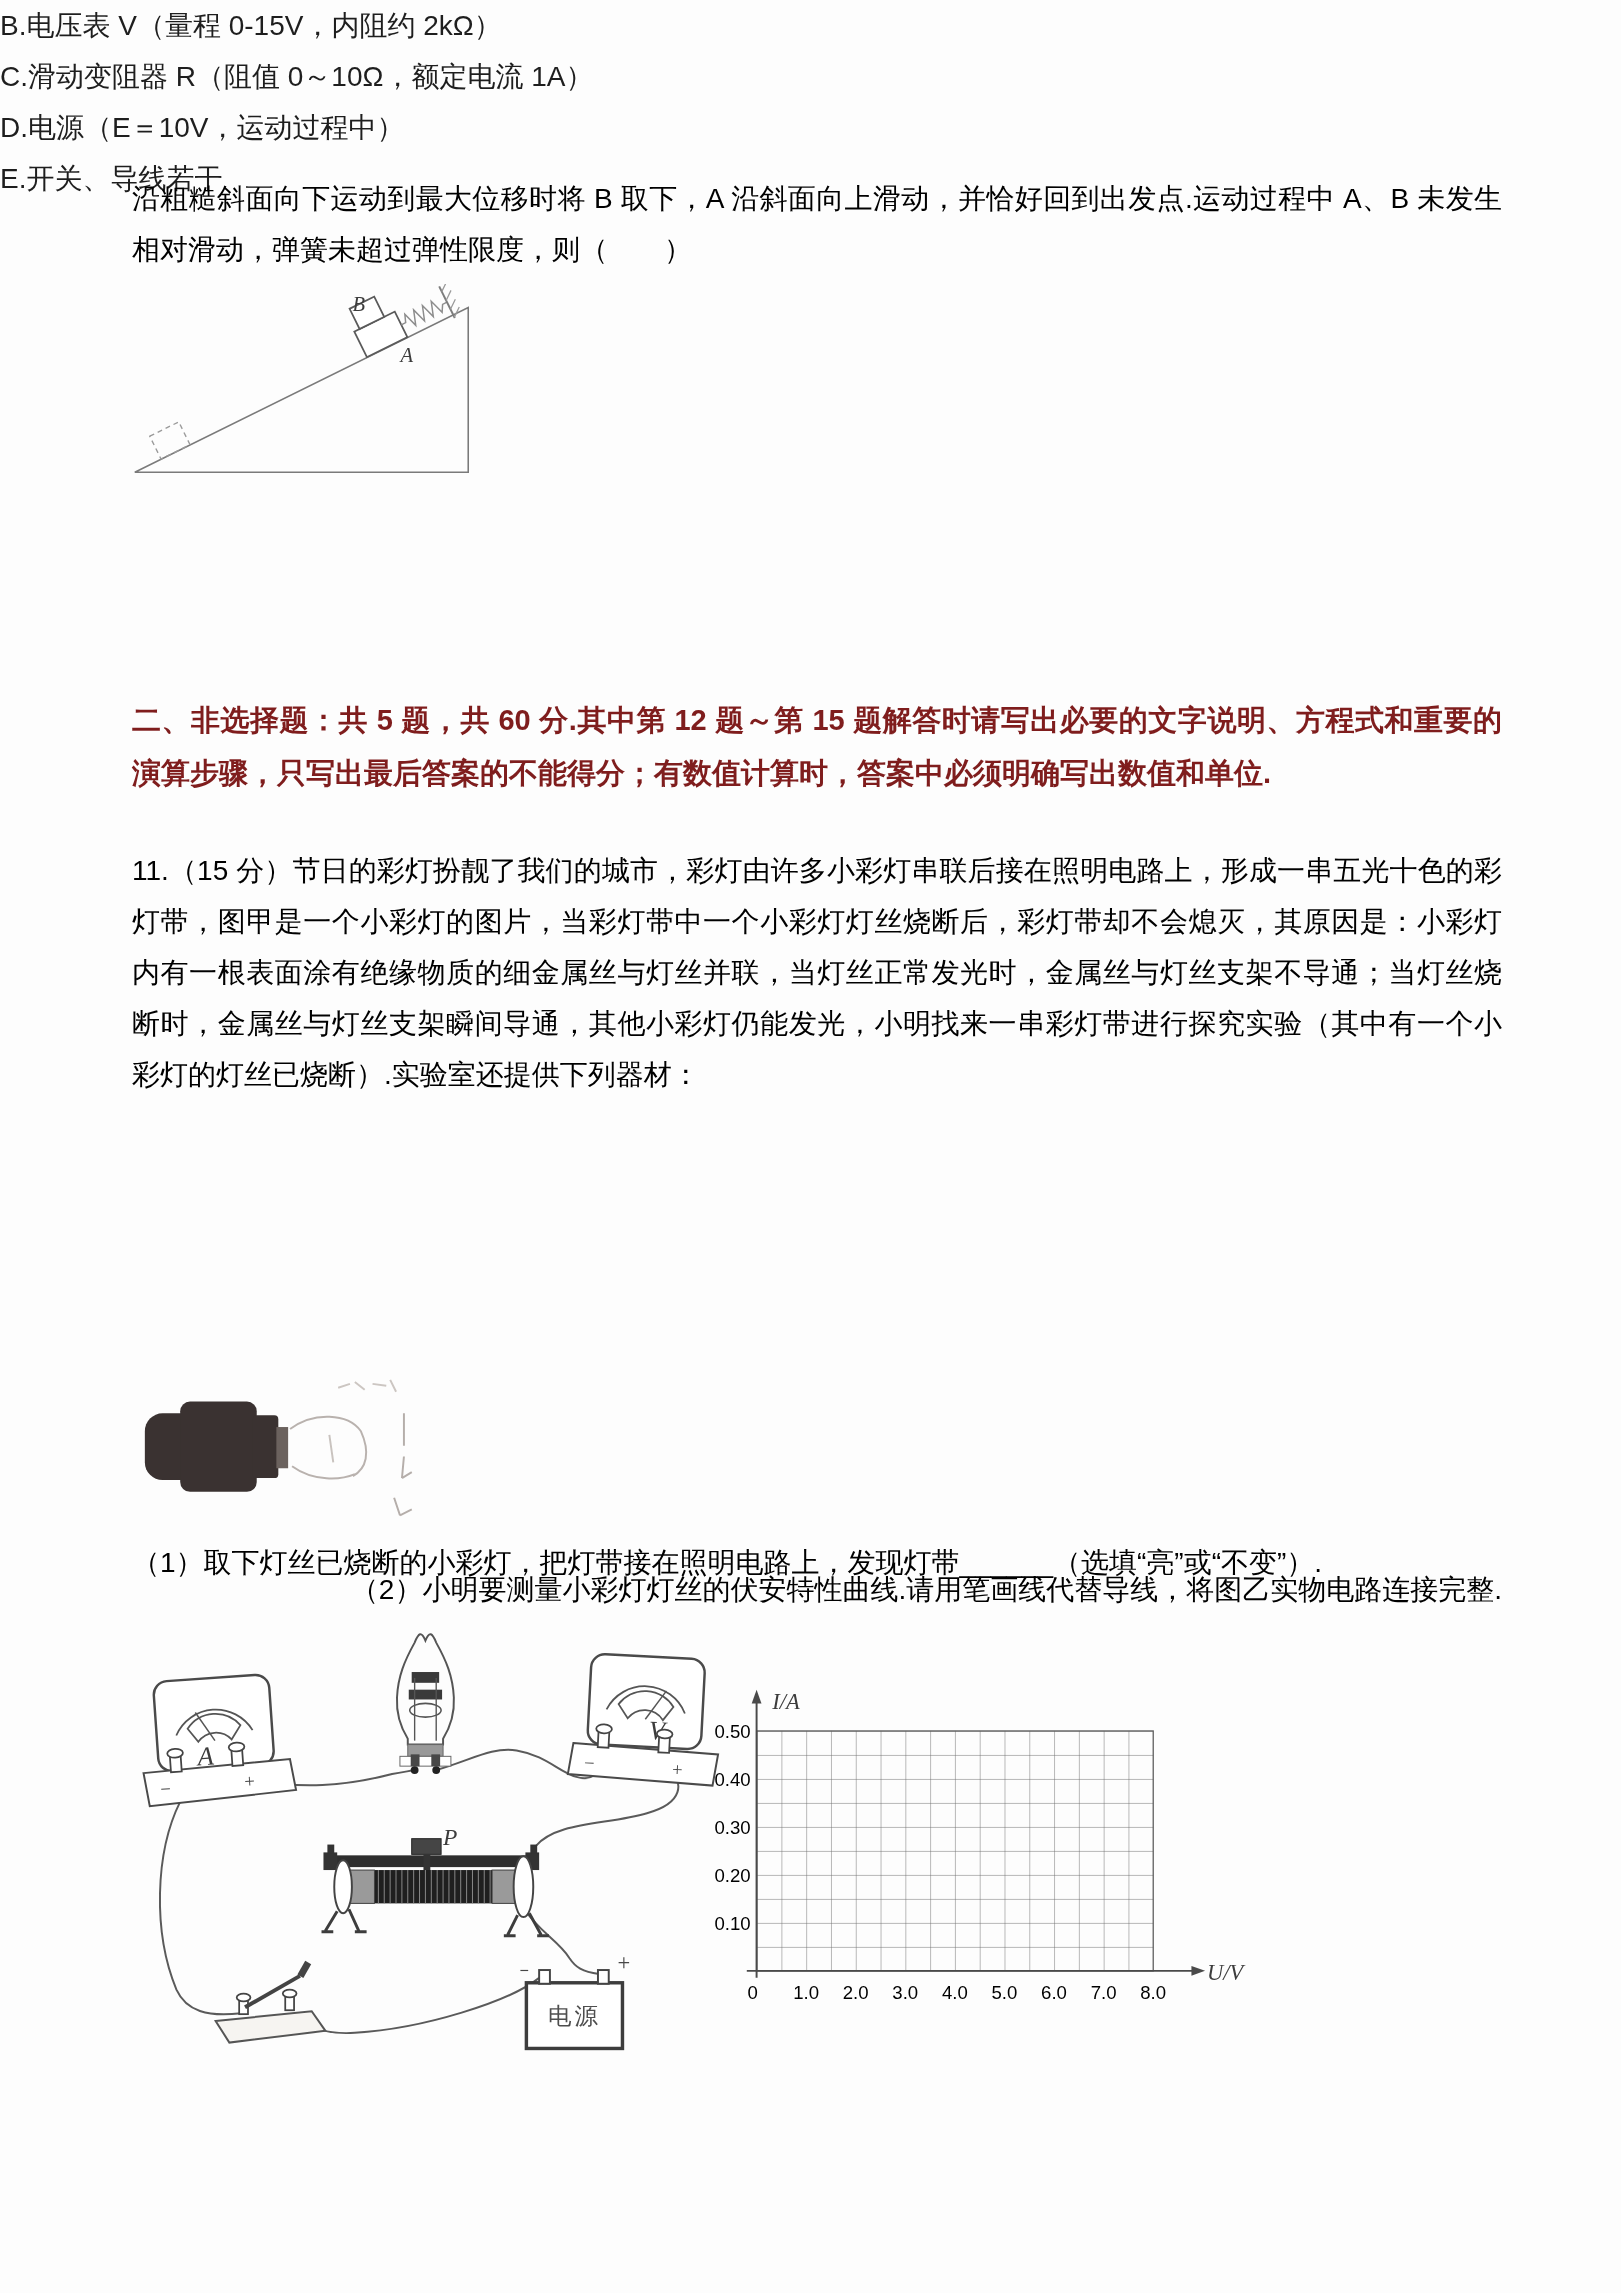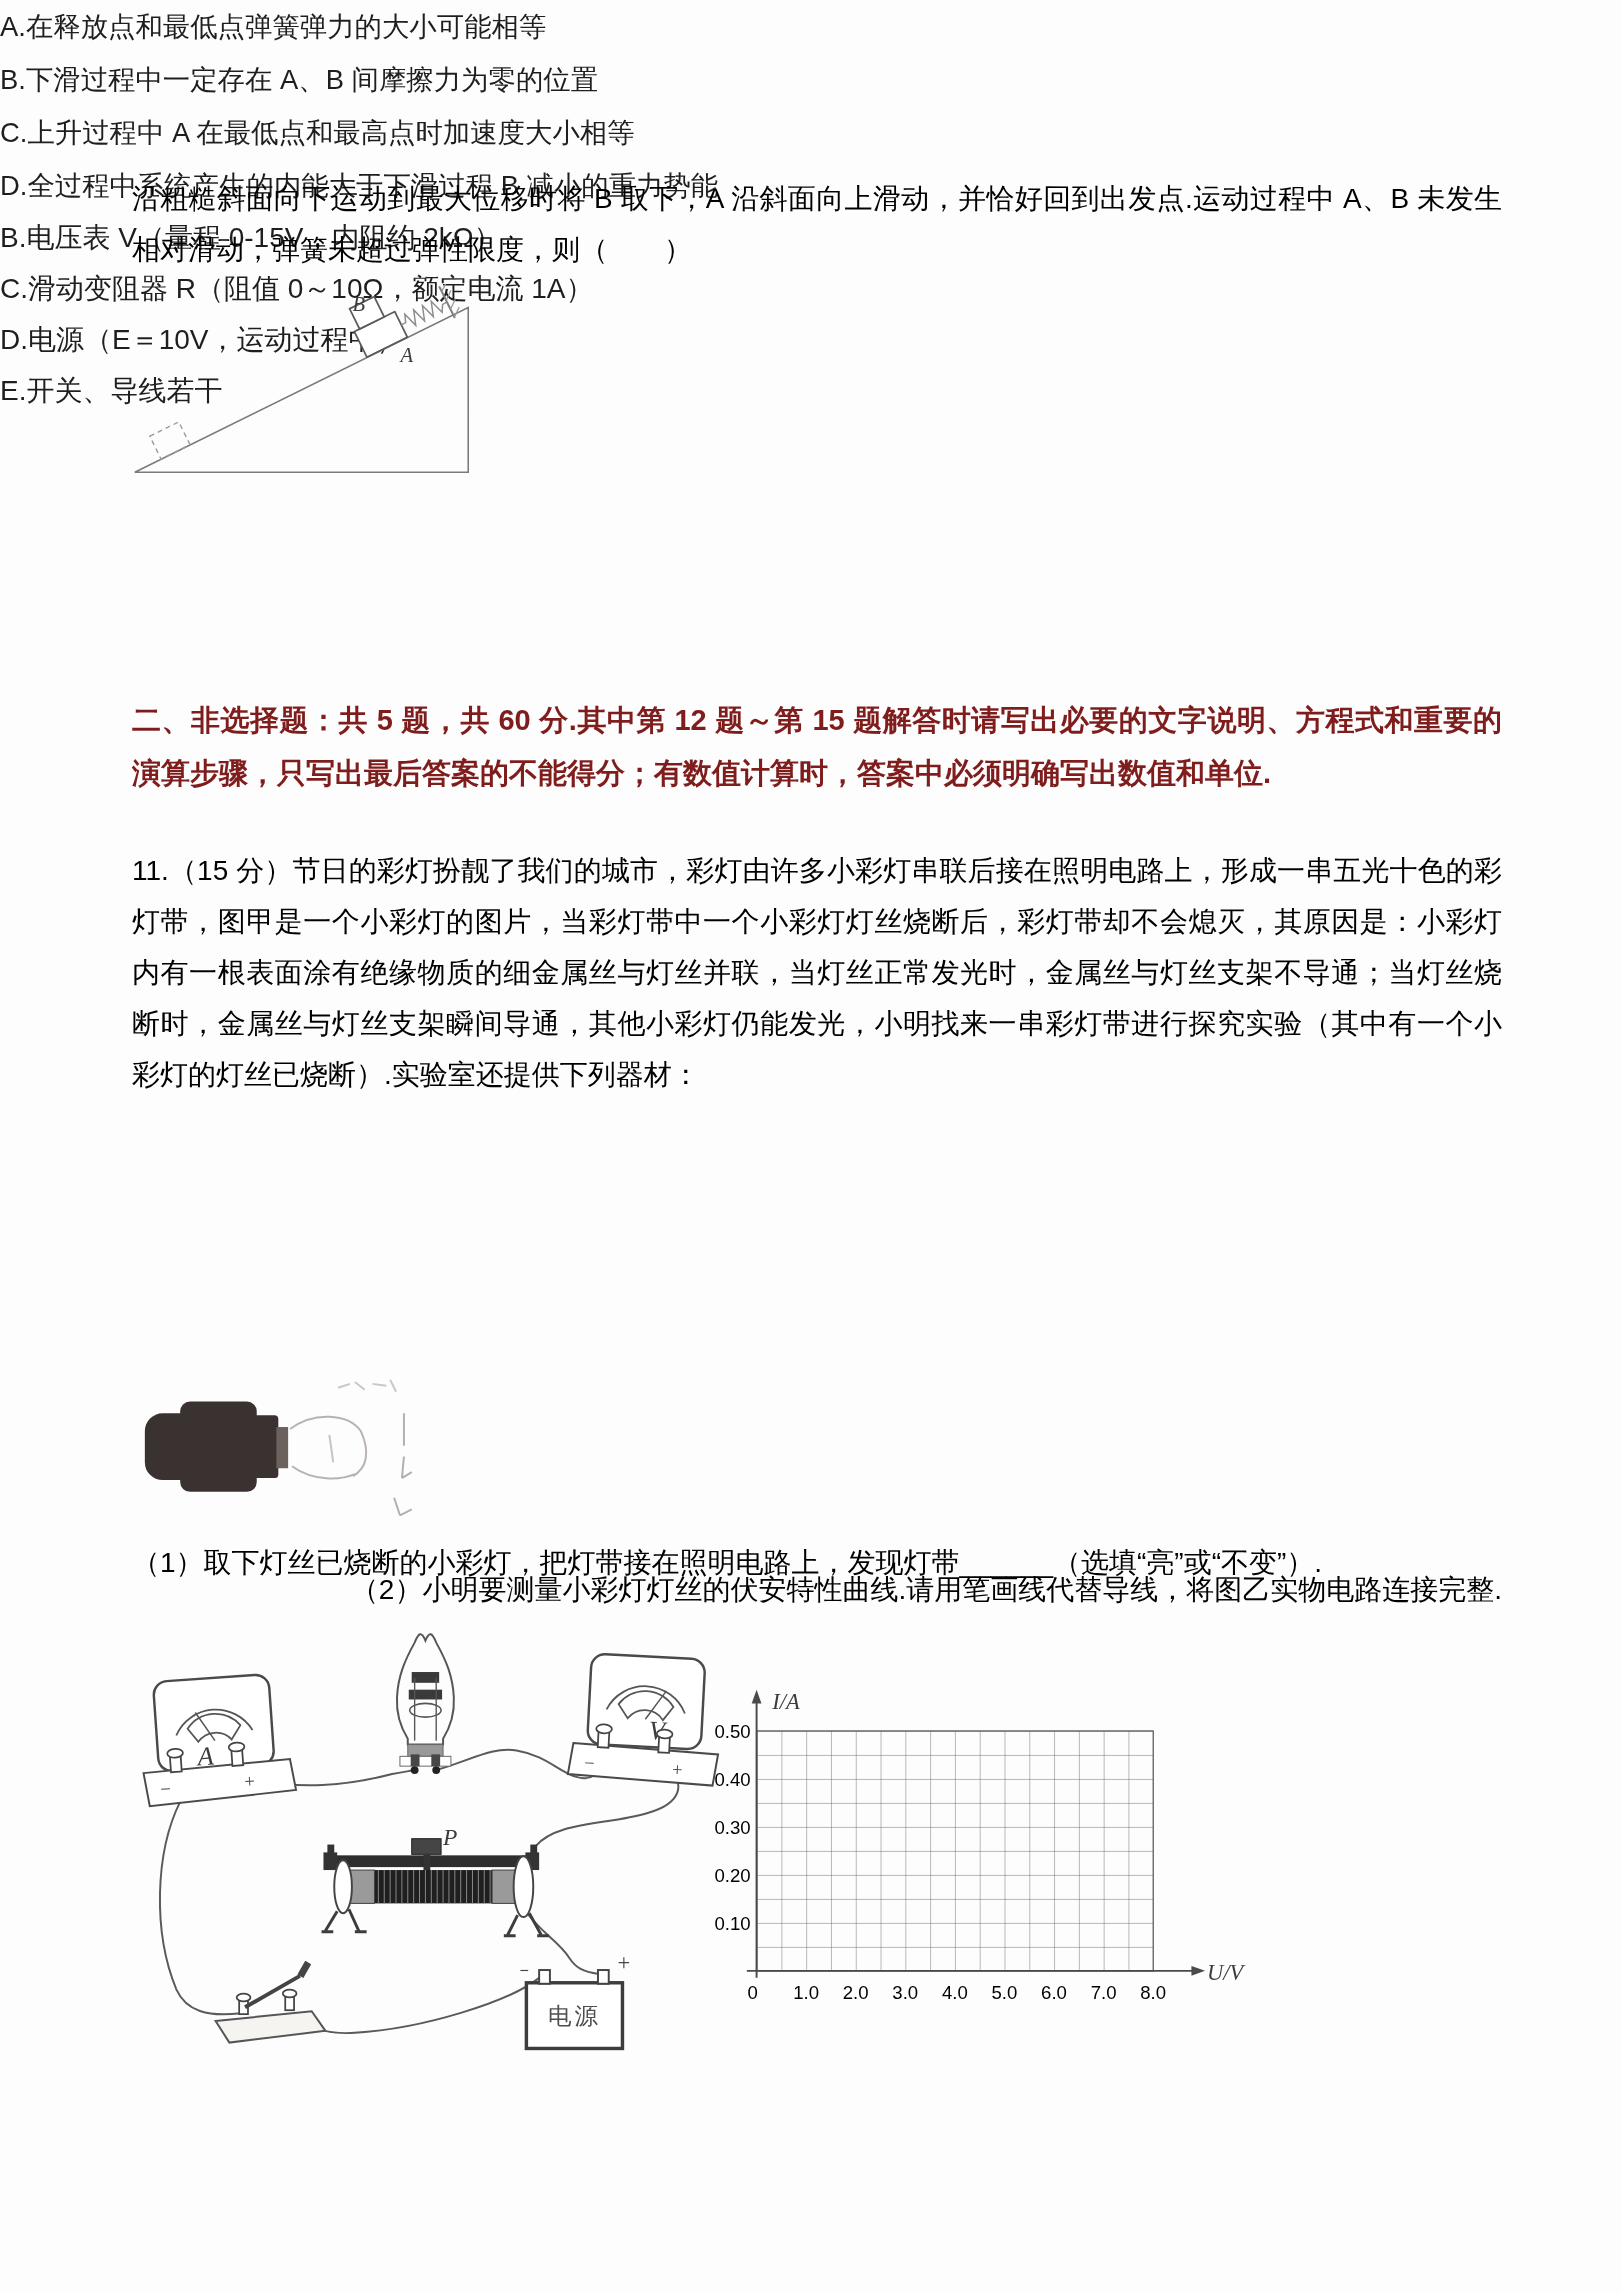--- a/index.html
+++ b/index.html
@@ -45,26 +45,20 @@
         <rect x="-20" y="-52" width="28" height="23" fill="#fff" stroke="#5a5a5a" stroke-width="1.8"></rect>
         <polyline points="20,-14 25,-14 28,-22 33,-7 38,-22 43,-7 48,-22 53,-7 58,-22 63,-7 67,-14 72,-14" fill="none" stroke="#8d8d8d" stroke-width="1.5"></polyline>
         <line x1="72" y1="-32" x2="72" y2="4" stroke="#7d7d7d" stroke-width="2"></line>
         <path d="M72,-26 l9,-7 M72,-16 l9,-7 M72,-6 l9,-7 M72,3 l9,-7" stroke="#9a9a9a" stroke-width="1.3" fill="none"></path>
       </g>
       <text class="lbl" x="232" y="28" font-size="21">B</text>
       <text class="lbl" x="281" y="80" font-size="21">A</text>
     </svg>
   </div>
 
-  <div class="options">
-    <div class="opt">A.在释放点和最低点弹簧弹力的大小可能相等</div>
-    <div class="opt">B.下滑过程中一定存在 A、B 间摩擦力为零的位置</div>
-    <div class="opt">C.上升过程中 A 在最低点和最高点时加速度大小相等</div>
-    <div class="opt">D.全过程中系统产生的内能大于下滑过程 B 减小的重力势能</div>
-  </div>
 
   <div class="tblock heading">二、非选择题：共 5 题，共 60 分.其中第 12 题～第 15 题解答时请写出必要的文字说明、方程式和重要的演算步骤，只写出最后答案的不能得分；有数值计算时，答案中必须明确写出数值和单位.</div>
 
   <div class="tblock q11">11.（15 分）节日的彩灯扮靓了我们的城市，彩灯由许多小彩灯串联后接在照明电路上，形成一串五光十色的彩灯带，图甲是一个小彩灯的图片，当彩灯带中一个小彩灯灯丝烧断后，彩灯带却不会熄灭，其原因是：小彩灯内有一根表面涂有绝缘物质的细金属丝与灯丝并联，当灯丝正常发光时，金属丝与灯丝支架不导通；当灯丝烧断时，金属丝与灯丝支架瞬间导通，其他小彩灯仍能发光，小明找来一串彩灯带进行探究实验（其中有一个小彩灯的灯丝已烧断）.实验室还提供下列器材：</div>
 
   <div class="equip">
     <div class="eq">B.电压表 V（量程 0-15V，内阻约 2kΩ）</div>
     <div class="eq">C.滑动变阻器 R（阻值 0～10Ω，额定电流 1A）</div>
     <div class="eq">D.电源（E＝10V，运动过程中）</div>
     <div class="eq">E.开关、导线若干</div>

